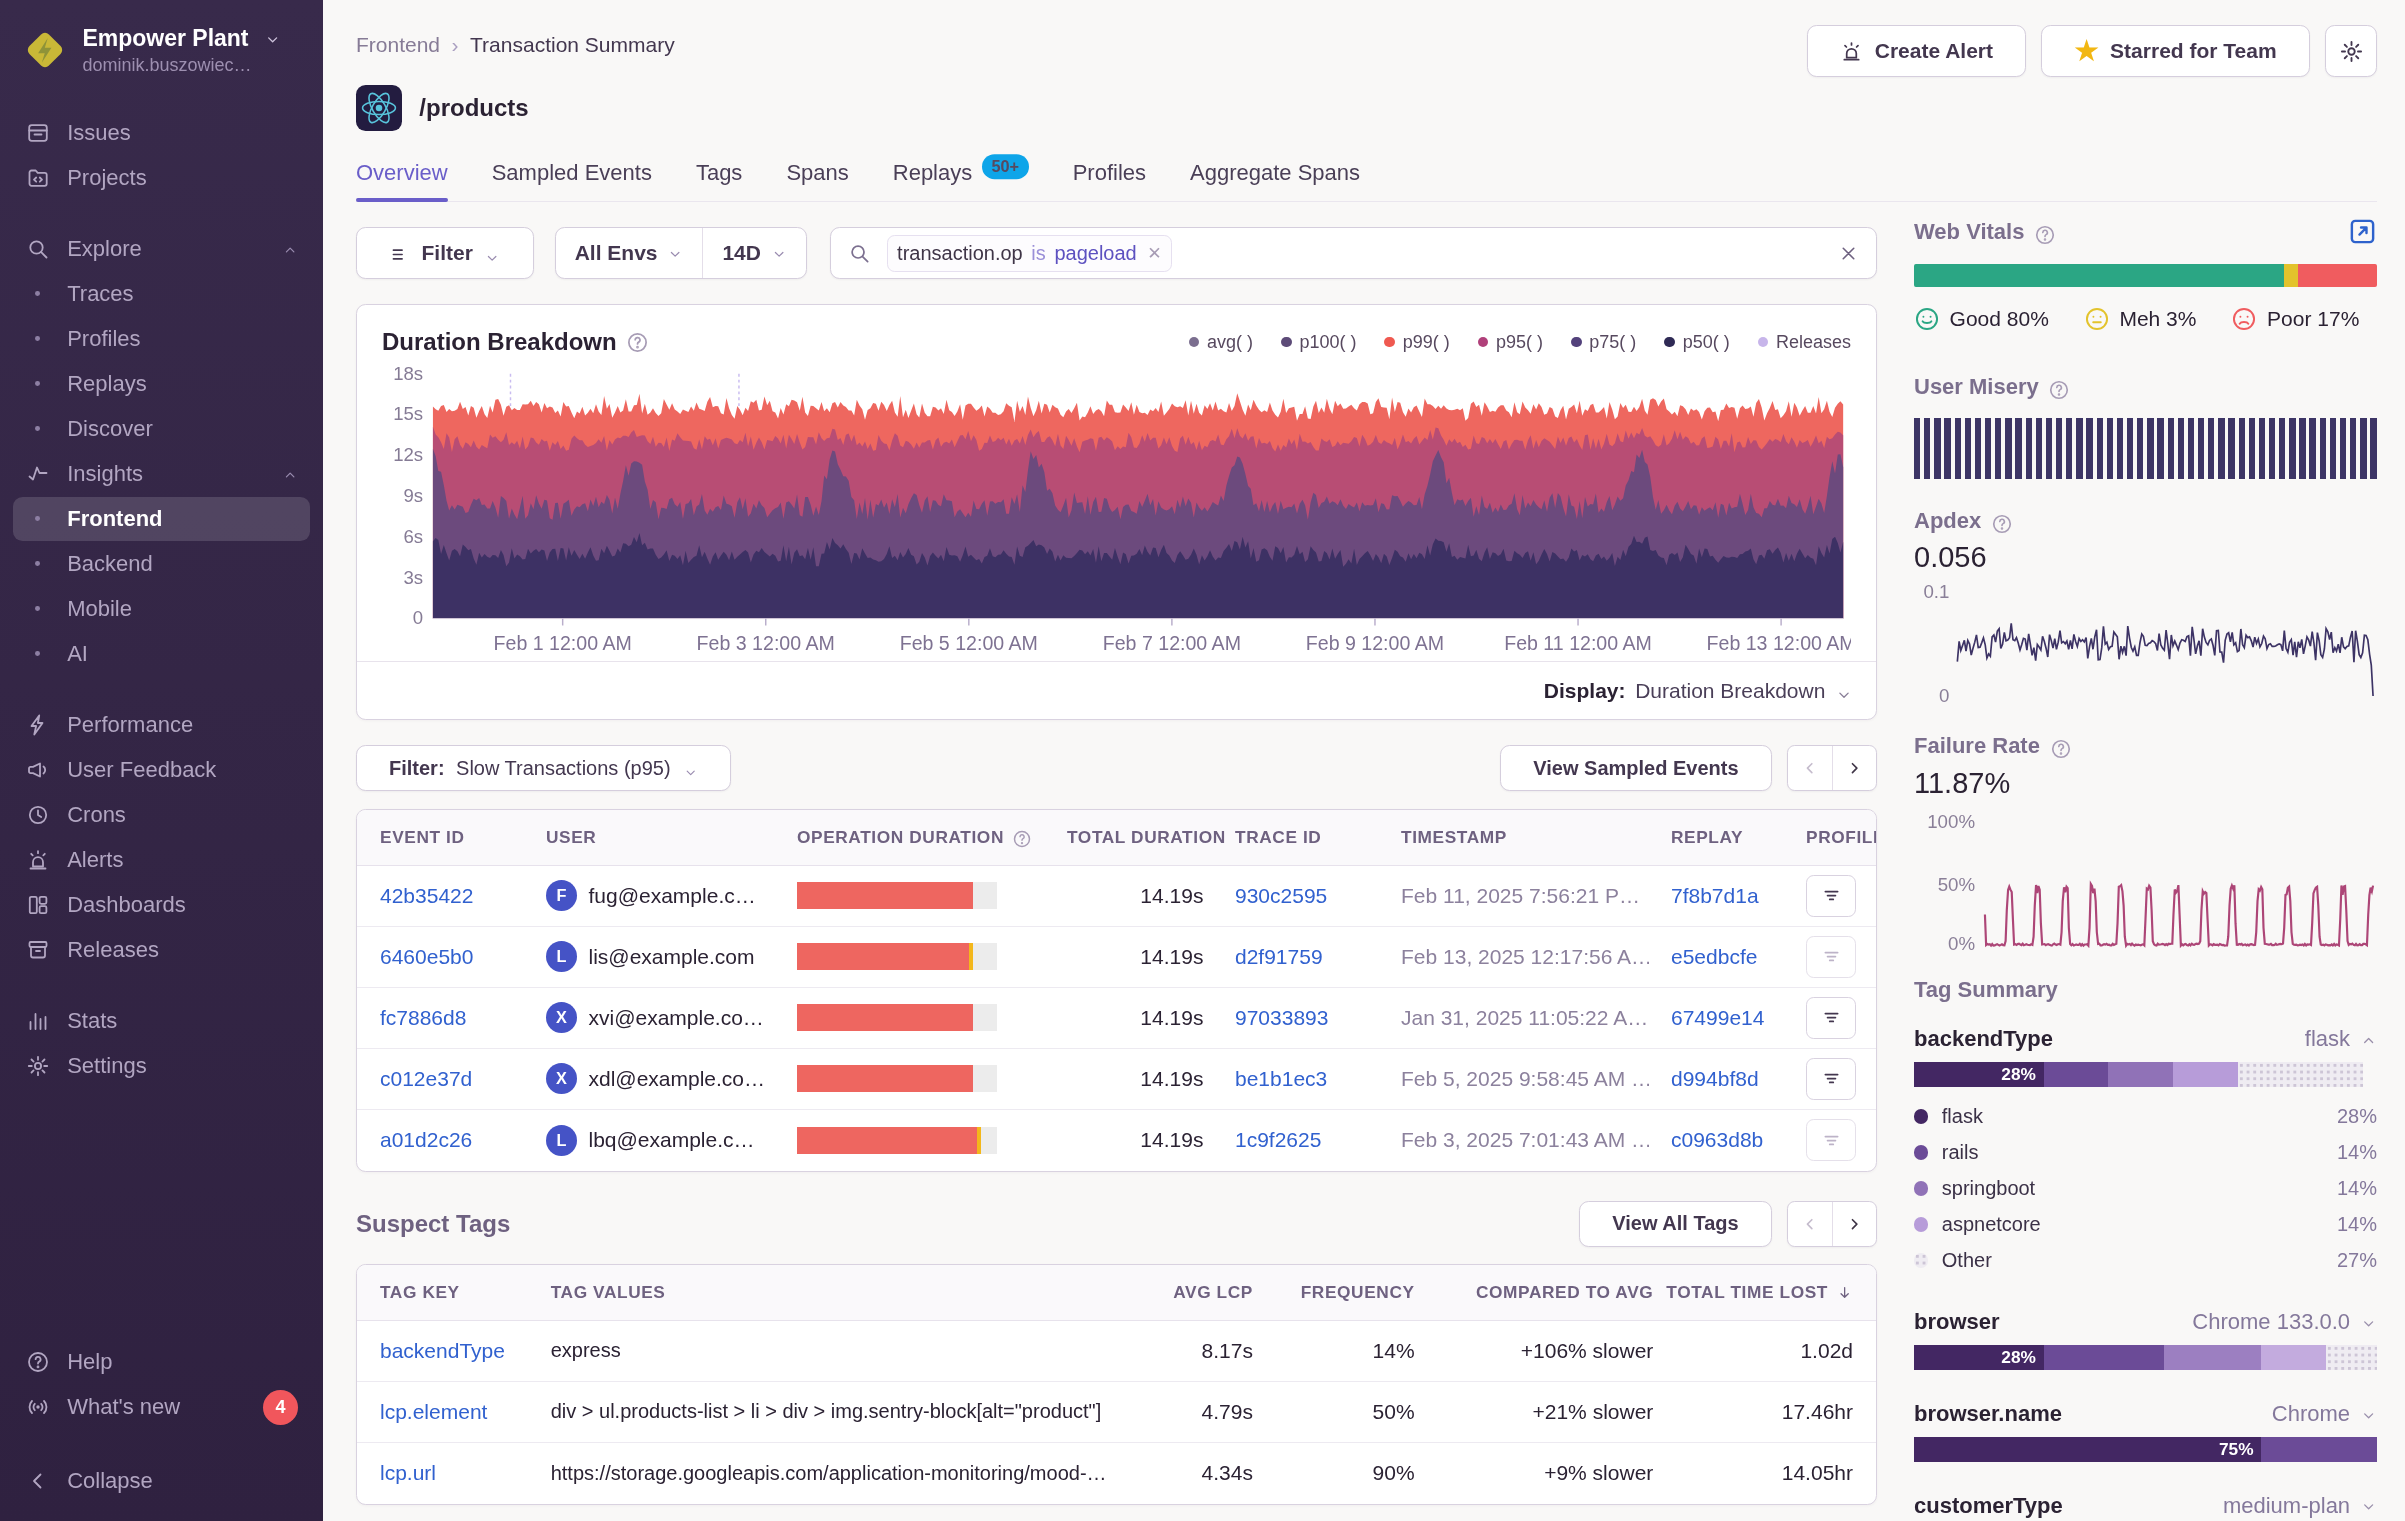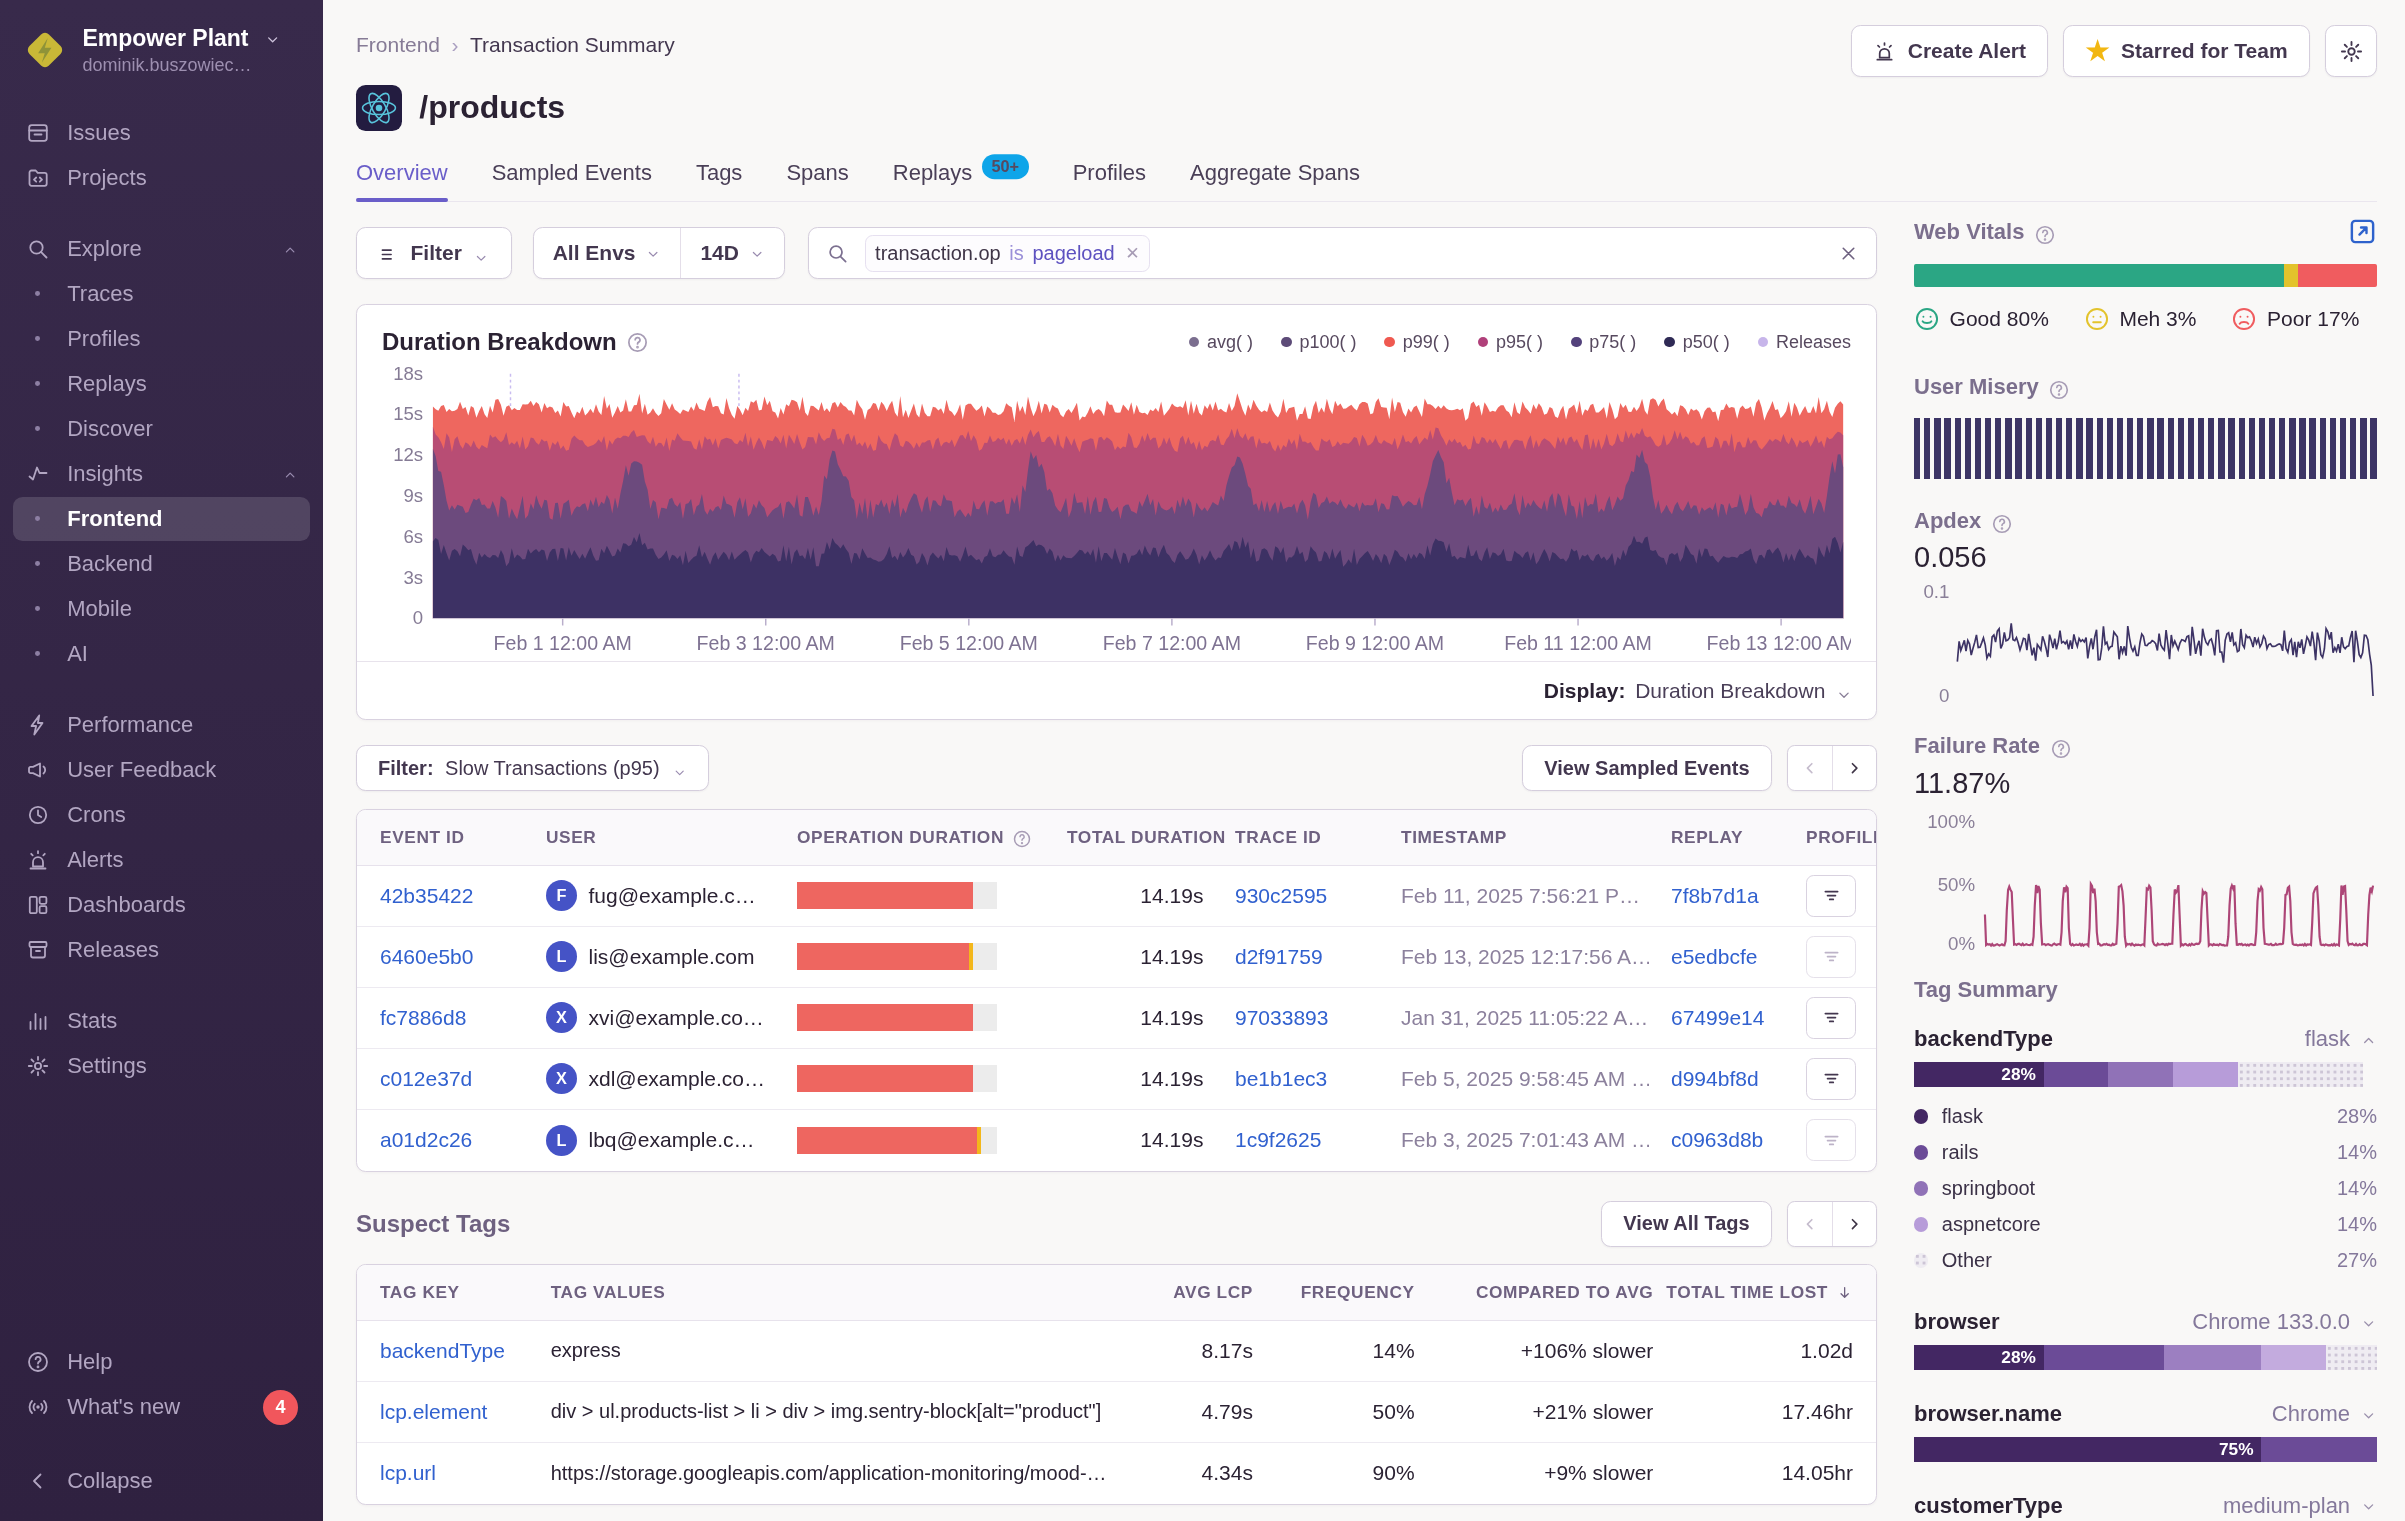--- a/index.html
+++ b/index.html
@@ -29,28 +29,28 @@
   .nav-item.collapse-item{margin-top:29px}
 
   
   .main{flex:1;display:flex;flex-direction:column;padding:25px 29px 0 33px;min-width:0}
   .topline{display:flex;align-items:flex-start;justify-content:space-between}
   .crumbs{display:flex;align-items:center;gap:11.5px;font-size:21px;margin-top:7.7px}
   .crumb-proj{color:#867b96;cursor:pointer}
   .crumb-sep{color:#a99ec0;font-size:21px}
   .crumb-page{color:#43374f}
   .actions{display:flex;gap:15.4px}
-  .btn{display:inline-flex;align-items:center;gap:11.5px;height:52px;padding:0 21px;background:#fff;border:1px solid #d5cedd;border-radius:9.6px;font-size:21px;font-weight:700;color:#43374f;cursor:pointer;box-shadow:0 1px 1.9px rgba(43,34,51,.05);white-space:nowrap}
+  .btn{display:inline-flex;align-items:center;gap:11.5px;height:52px;padding:0 32px;background:#fff;border:1px solid #d5cedd;border-radius:9.6px;font-size:21px;font-weight:700;color:#43374f;cursor:pointer;box-shadow:0 1px 1.9px rgba(43,34,51,.05);white-space:nowrap}
   .btn .ic{width:23px;height:23px}
   .icon-btn{width:52px;padding:0;justify-content:center}
   .star{color:#f2b712;font-size:27px;line-height:1}
   .title-row{display:flex;align-items:center;gap:17.3px;margin-top:7.7px}
   .react-box{width:46px;height:46px;border-radius:9.6px;background:#231c40;display:flex;align-items:center;justify-content:center}
   .react-box svg{width:36px;height:36px}
-  .page-title{font-size:32px;font-weight:700;color:#2b2233}
+  .page-title{font-size:24px;font-weight:700;color:#2b2233}
   .tabs{display:flex;gap:44px;margin-top:29px;border-bottom:1px solid #eae6ee}
   .tab{font-size:22px;color:#4a3f57;padding-bottom:15.4px;position:relative;display:flex;align-items:center;gap:9.6px;cursor:pointer}
   .tab.active{color:#6a5ec9}
   .tab.active:after{content:'';position:absolute;left:0;right:0;bottom:-1px;height:3.8px;border-radius:1.9px;background:#6a5ec9}
   .tab-badge{background:#0ea5e9;border-radius:13.4px;padding:2.9px 9.6px;font-size:16.3px;font-weight:700;color:#57495f;transform:translateY(-5.8px)}
 
   .content-row{display:flex;flex:1;min-height:0}
   .main-col{flex:1;min-width:0}
   .rail{width:463px;flex:none;margin-left:37px;padding-top:15.4px}
 

